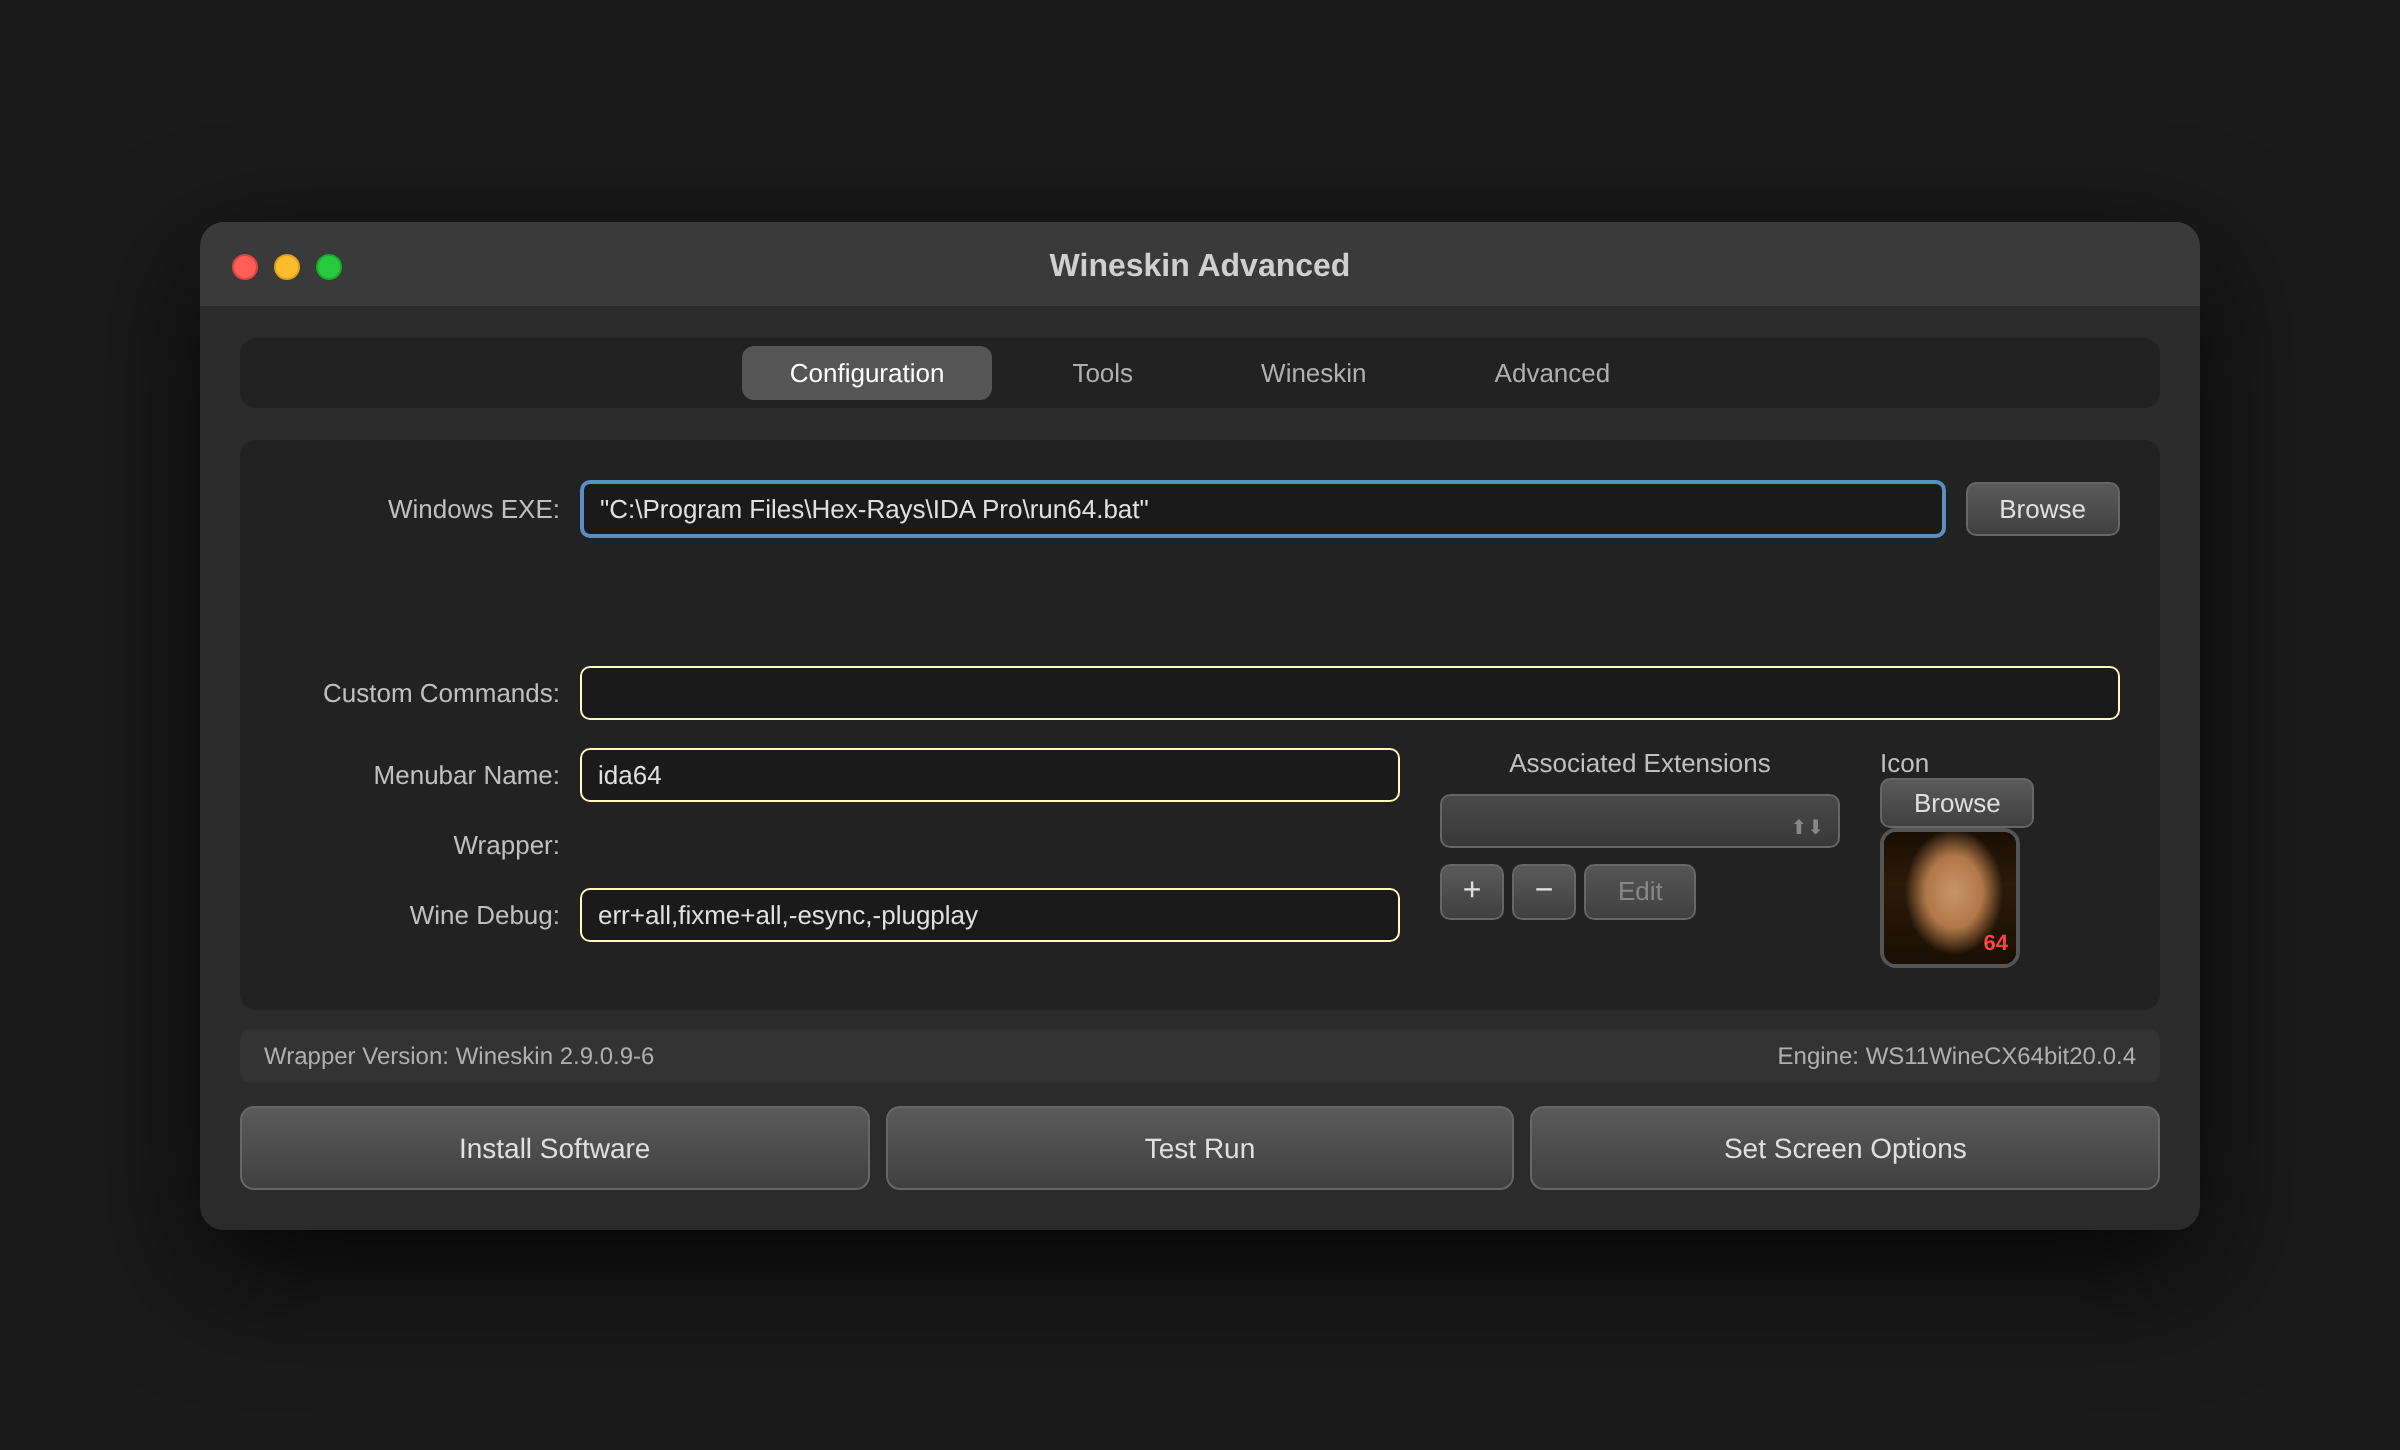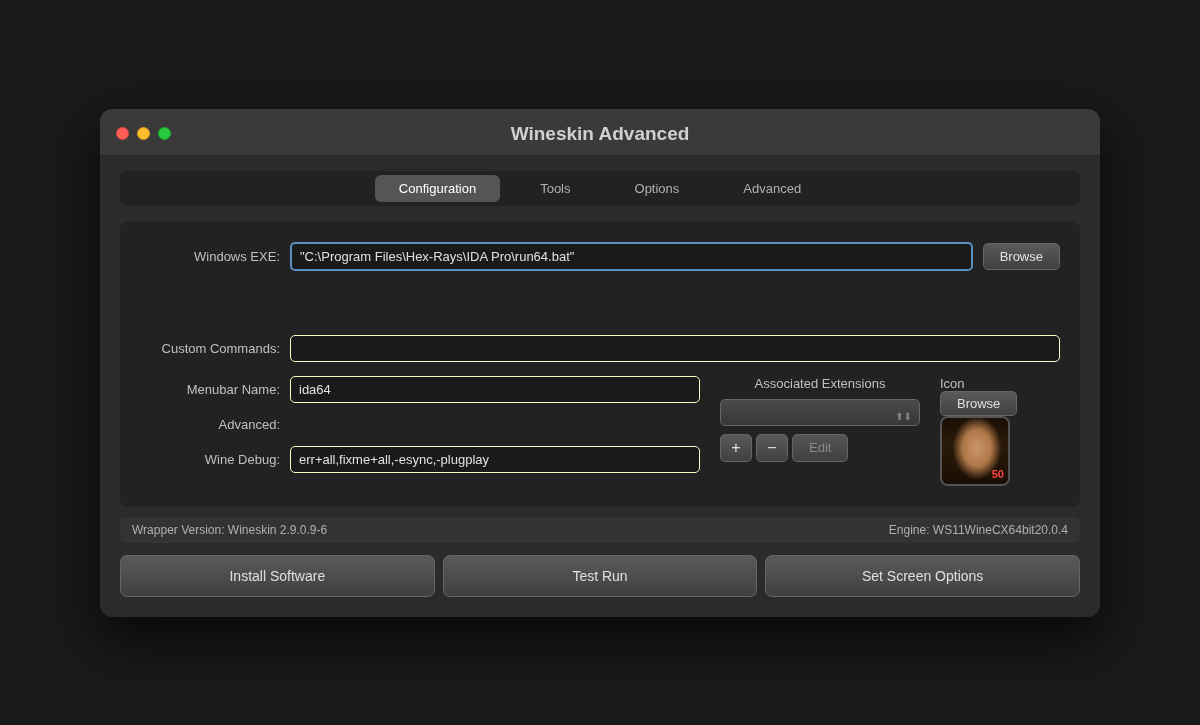--- a/index.html
+++ b/index.html
@@ -38,21 +38,21 @@
       width: 13px;
       height: 13px;
       border-radius: 50%;
       cursor: pointer;
     }
     .tl-red { background: #ff5f56; border: 1px solid #e0443e; }
     .tl-yellow { background: #ffbd2e; border: 1px solid #dea123; }
     .tl-green { background: #27c93f; border: 1px solid #1aab29; }
     .titlebar-title {
       color: #d0d0d0;
-      font-size: 19px;
+      font-size: 16px;
       font-weight: 600;
     }
     .content {
       padding: 16px 20px 20px 20px;
     }
     .tabs {
       display: flex;
       justify-content: center;
       gap: 16px;
       margin-bottom: 16px;
@@ -284,21 +284,21 @@
       <div class="traffic-light tl-green"></div>
     </div>
     <span class="titlebar-title">Wineskin Advanced</span>
   </div>
 
   <div class="content">
 
     <div class="tabs">
       <button class="tab active">Configuration</button>
       <button class="tab">Tools</button>
-      <button class="tab">Options</button>
+      <button class="tab">Wineskin</button>
       <button class="tab">Advanced</button>
     </div>
 
     <div class="main-panel">
 
       <div class="form-row">
         <label class="form-label">Windows EXE:</label>
         <input class="form-input" type="text" value="&quot;C:\Program Files\Hex-Rays\IDA Pro\run64.bat&quot;" style="">
         <button class="browse-btn">Browse</button>
       </div>
@@ -313,21 +313,21 @@
       <div class="bottom-section">
 
         <div class="left-fields">
 
           <div class="form-row">
             <label class="form-label">Menubar Name:</label>
             <input class="form-input no-highlight" type="text" value="ida64" style="">
           </div>
 
           <div class="form-row">
-            <label class="form-label">Advanced:</label>
+            <label class="form-label">Wrapper:</label>
           </div>
 
           <div class="form-row">
             <label class="form-label">Wine Debug:</label>
             <input class="form-input no-highlight" type="text" value="err+all,fixme+all,-esync,-plugplay" style="">
           </div>
         </div>
 
         <div class="right-section">
 
@@ -343,21 +343,21 @@
               <button class="icon-btn">−</button>
               <button class="edit-btn">Edit</button>
             </div>
           </div>
 
           <div class="icon-section">
             <div class="icon-label">Icon</div>
             <button class="icon-browse-btn">Browse</button>
             <div class="icon-preview">
               <div class="portrait"></div>
-              <span class="icon-64-label">50</span>
+              <span class="icon-64-label">64</span>
             </div>
           </div>
         </div>
       </div>
     </div>
 
     <div class="status-bar">
       <span class="status-text">Wrapper Version:  Wineskin 2.9.0.9-6</span>
       <span class="status-text">Engine: WS11WineCX64bit20.0.4</span>
     </div>

